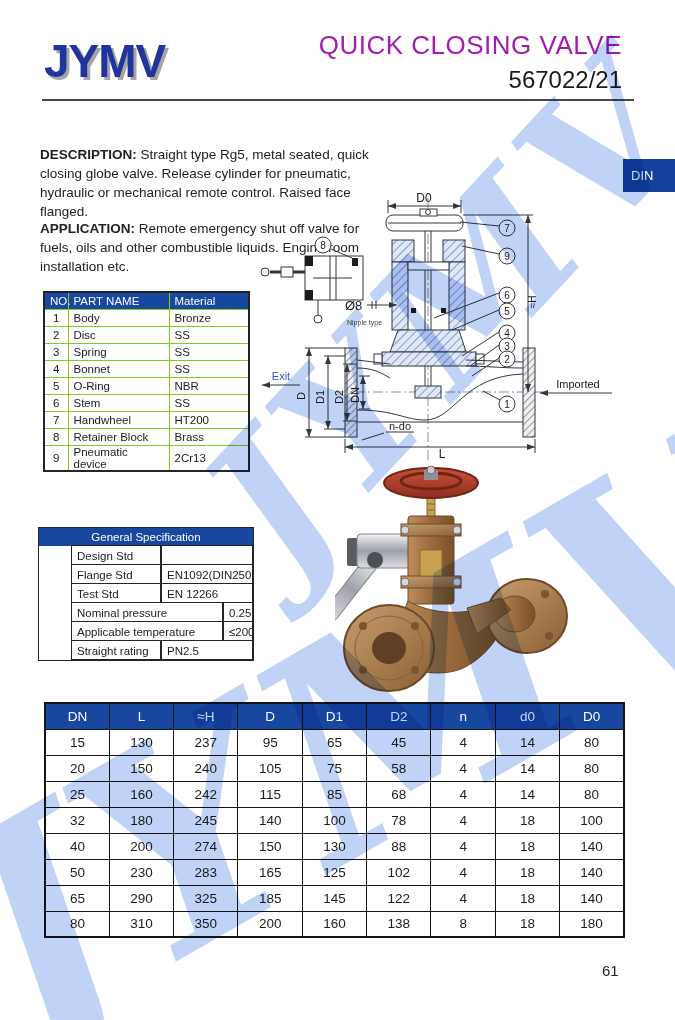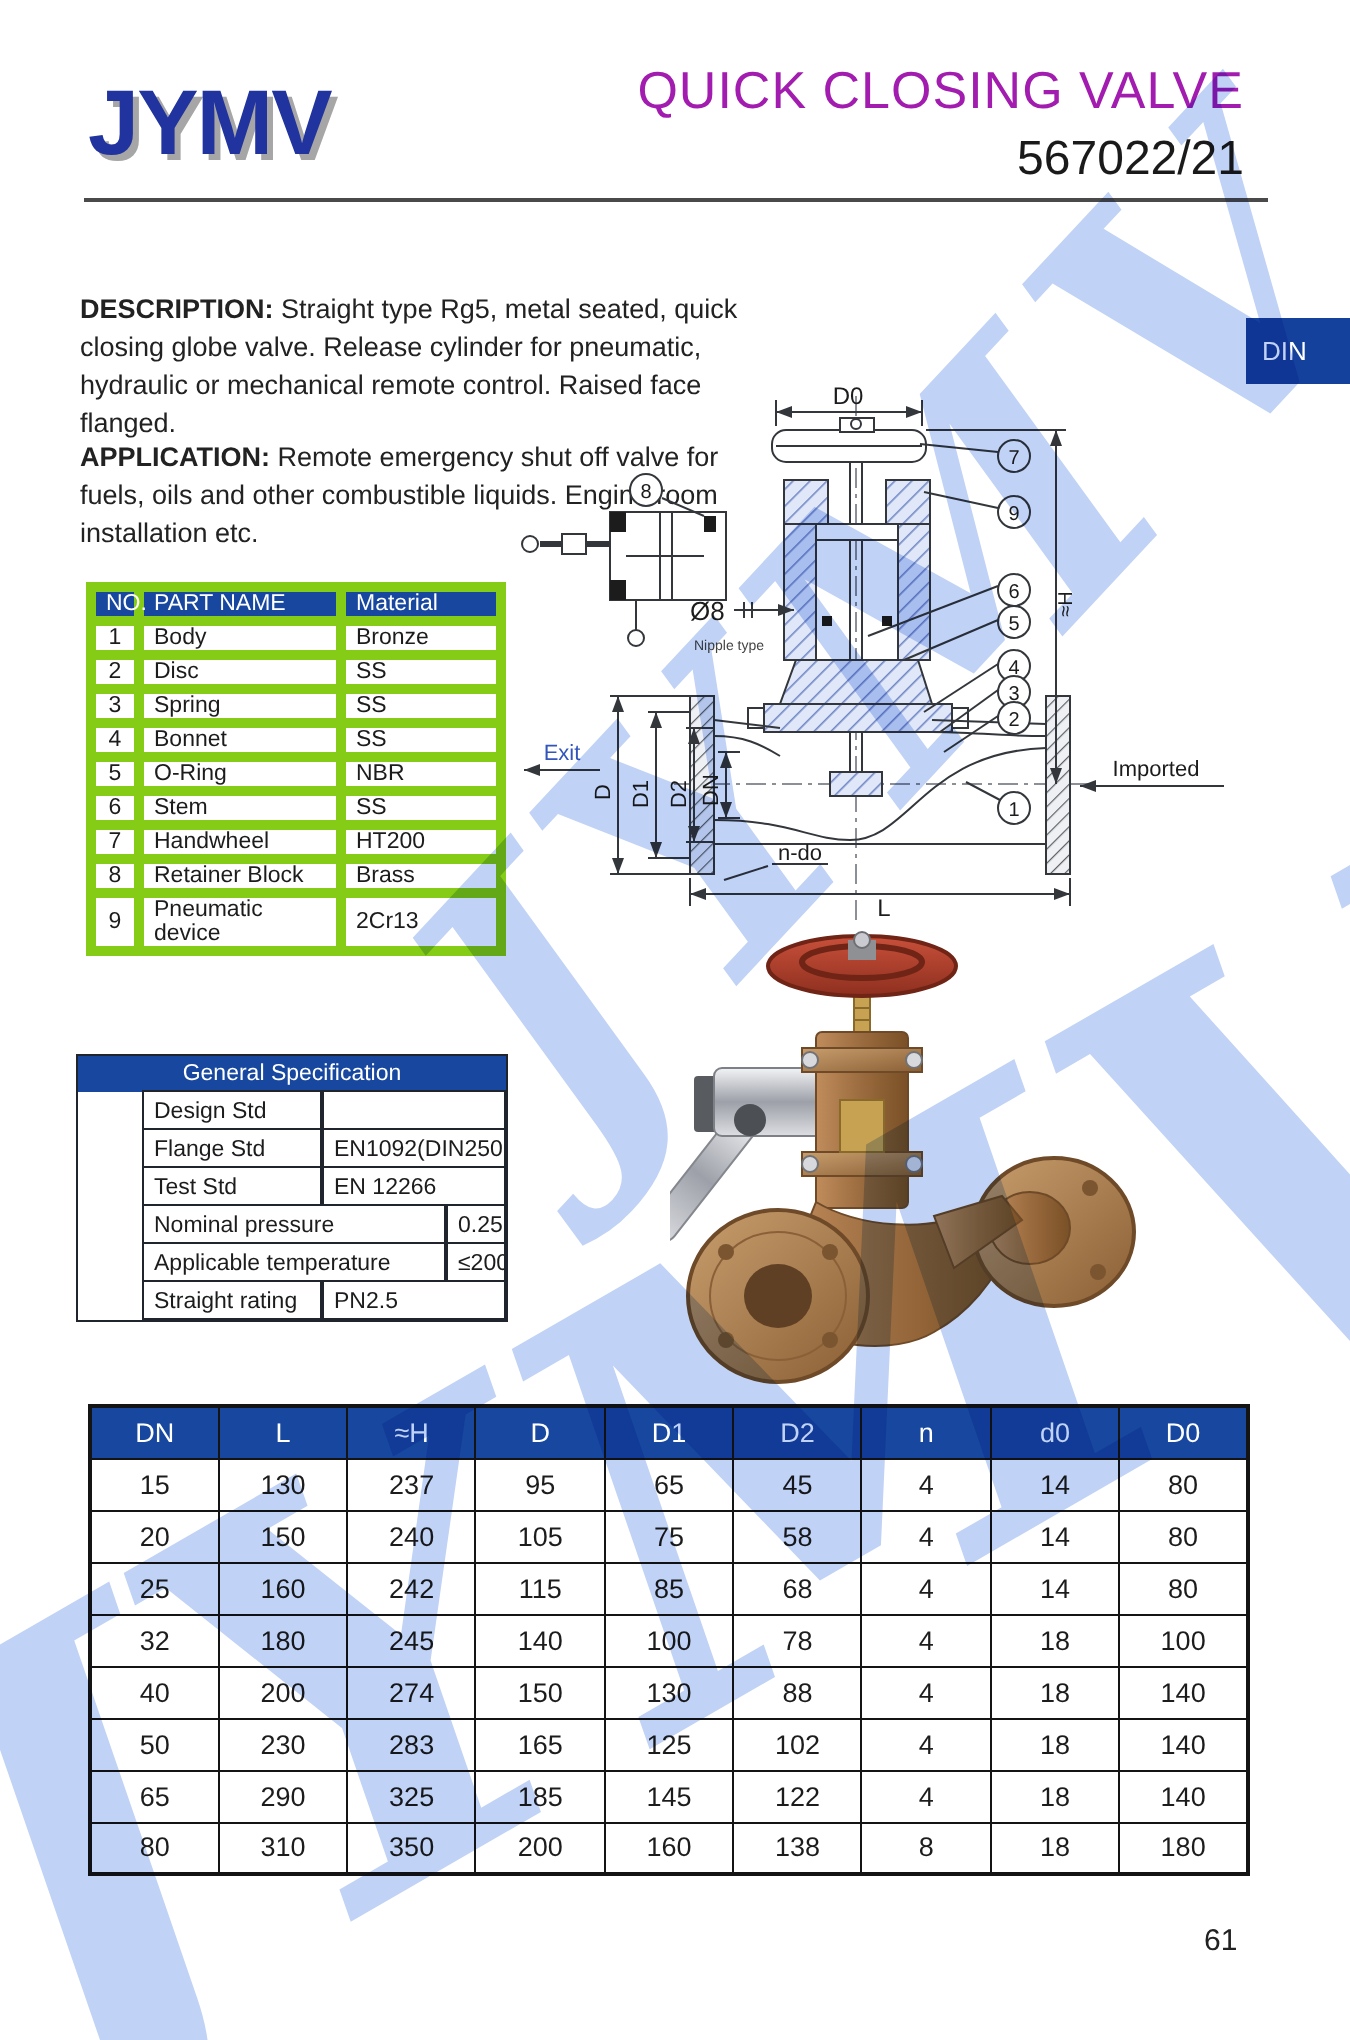--- a/index.html
+++ b/index.html
@@ -25,21 +25,21 @@
   .desc{top:131px;}
   .app{top:205px;width:330px;}
 
   
   .din-tab{position:absolute;left:623px;top:159px;width:52px;height:33px;background:#14419b;
            color:#fff;font-size:13px;display:flex;align-items:center;padding-left:8px;box-sizing:border-box;}
 
   
   table{border-collapse:collapse;}
   .parts{position:absolute;left:43px;top:291px;width:205px;table-layout:fixed;}
-  .parts th,.parts td{border:5px solid #84cc16;font-size:11.5px;height:17px;padding:0 5px;
+  .parts th,.parts td{border:1px solid #84cc16;font-size:11.5px;height:17px;padding:0 5px;
                       font-weight:normal;text-align:left;box-sizing:border-box;}
   .parts th{background:var(--blue);color:#fff;}
   .parts td.num{text-align:center;padding:0;}
   .parts col.c1{width:24px;} .parts col.c2{width:101px;} .parts col.c3{width:80px;}
   .parts{border:2px solid #20242c;}
 
   
   .spec{position:absolute;left:38px;top:527px;width:216px;border:1.5px solid #20242c;box-sizing:border-box;}
   .spec .title{background:var(--blue);color:#fff;font-size:11.5px;text-align:center;height:18px;line-height:18px;}
   .spec-row{display:grid;font-size:11.5px;padding-left:32px;}

